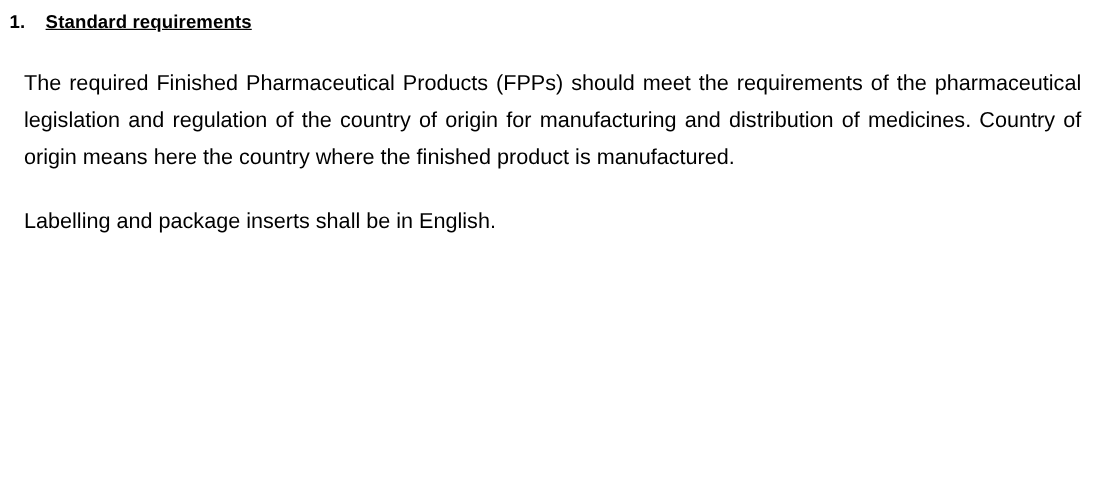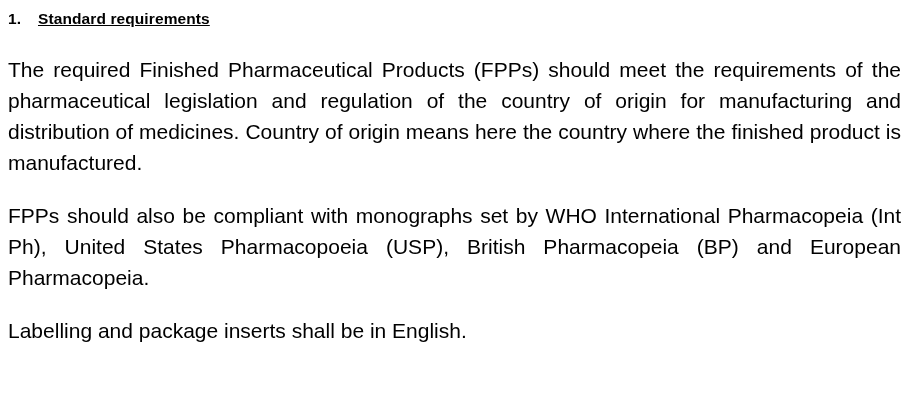--- a/index.html
+++ b/index.html
@@ -30,23 +30,23 @@
   }
   .heading-number {
     width: 30px;
     flex: 0 0 30px;
   }
   .heading-text {
     flex: 1 1 auto;
     text-decoration: underline;
   }
   p.para {
-    font-size: 21px;
+    font-size: 18px;
     line-height: 31px;
-    margin: 0 0 22px 0;
+    margin: 0 0 22px 12px;
     text-align: justify;
     text-justify: inter-word;
   }
   p.para:last-child {
     margin-bottom: 0;
   }
   p.nojustify {
     text-align: left;
   }
 </style>
@@ -54,16 +54,15 @@
 <body>
 
 <div class="page">
 
   <div class="heading">
     <span class="heading-number">1.</span>
     <span class="heading-text">Standard requirements</span>
   </div>
 
   <p class="para">The required Finished Pharmaceutical Products (FPPs) should meet the requirements of the pharmaceutical legislation and regulation of the country of origin for manufacturing and distribution of medicines. Country of origin means here the country where the finished product is manufactured.</p>
-  <p class="para">FPPs should also be compliant with monographs set by WHO International Pharmacopeia (Int Ph), United States Pharmacopoeia (USP), British Pharmacopeia (BP) and European Pharmacopeia.</p>
   <p class="para nojustify">Labelling and package inserts shall be in English.</p>
 
 </div>
 
 </body></html>

